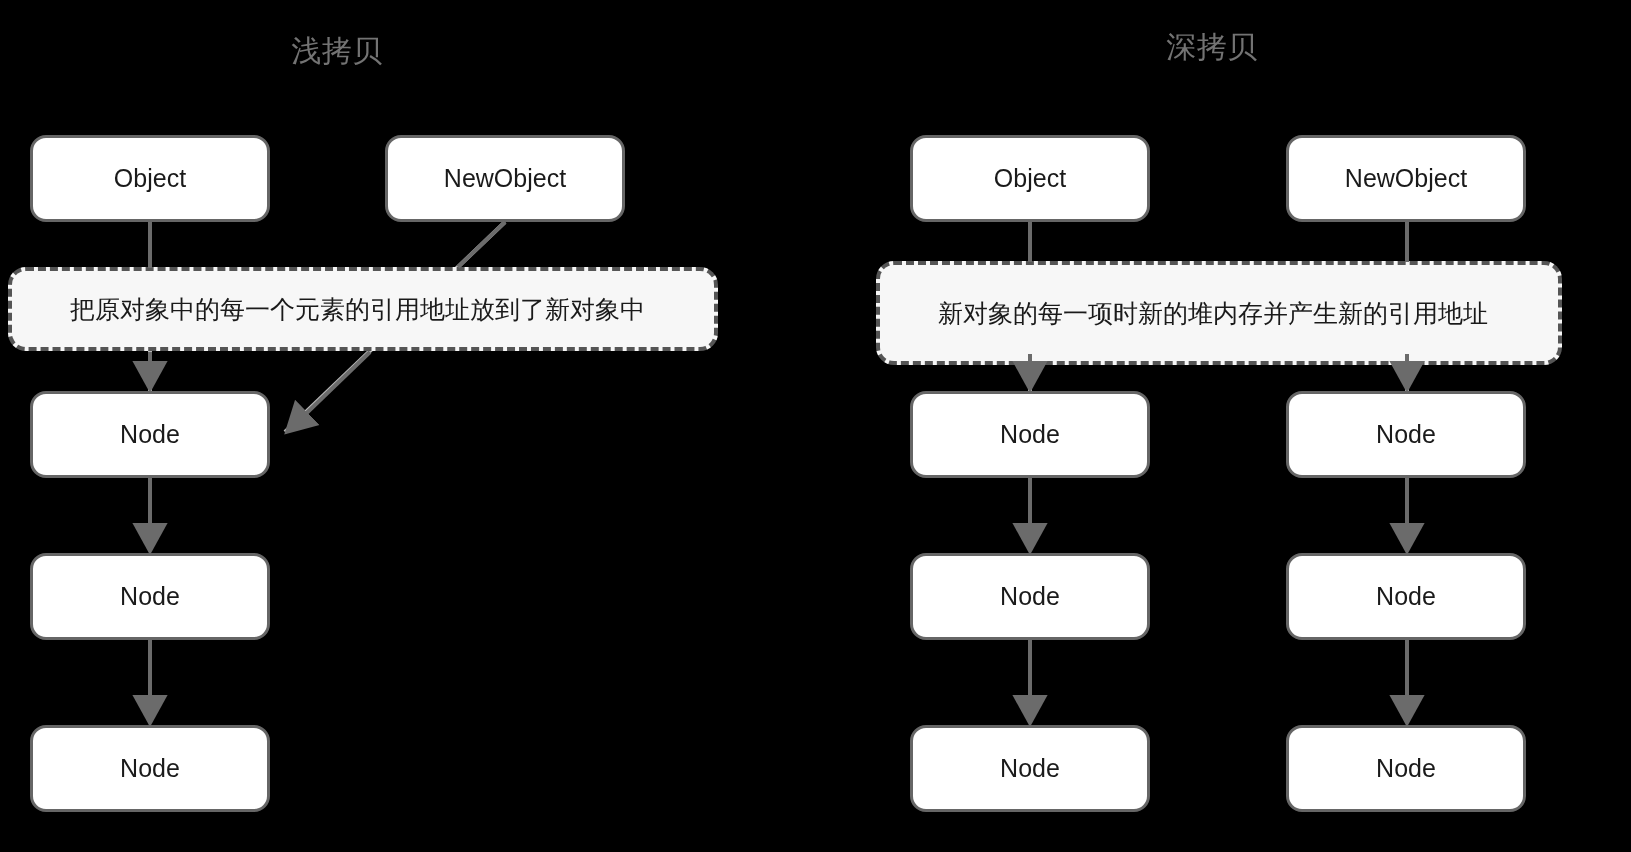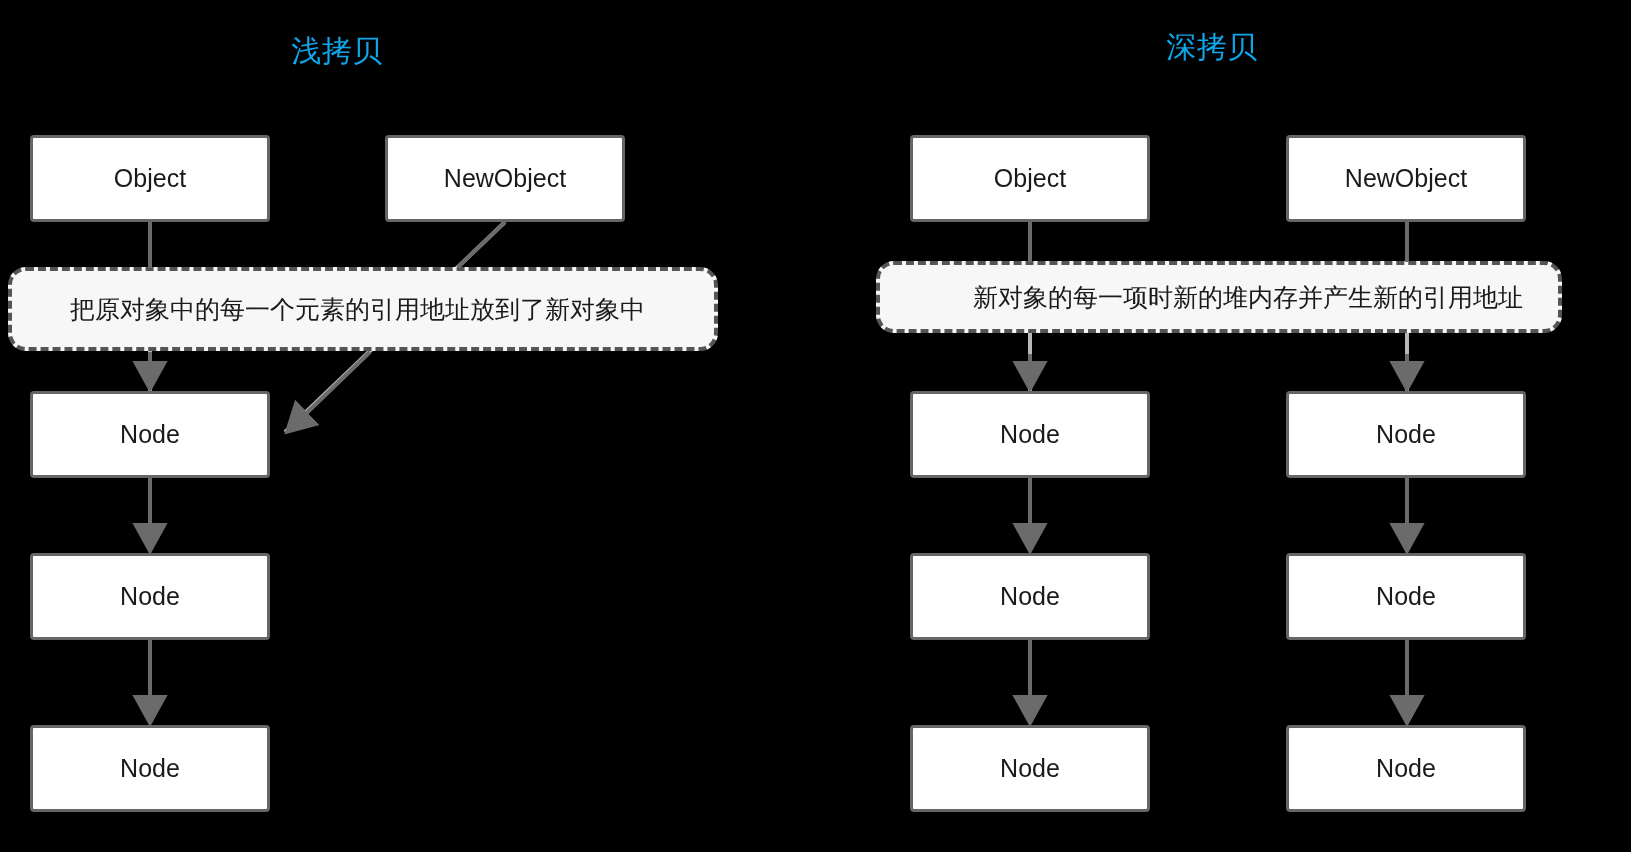--- a/index.html
+++ b/index.html
@@ -10,34 +10,34 @@
   #canvas {
     position: relative;
     width: 1631px;
     height: 852px;
     background: #000000;
     overflow: hidden;
     font-family: "Liberation Sans", "DejaVu Sans", sans-serif;
   }
   .panel-title {
     position: absolute;
-    color: #0ea5e9;
+    color: #737373;
     font-size: 30px;
     line-height: 34px;
     white-space: nowrap;
     text-align: center;
     font-weight: 400;
     letter-spacing: 0.5px;
   }
   .node-box {
     position: absolute;
     box-sizing: border-box;
     background: #ffffff;
     border: 3px solid #666666;
-    border-radius: 4px;
+    border-radius: 16px;
     display: flex;
     align-items: center;
     justify-content: center;
     color: #1a1a1a;
     font-size: 25px;
     line-height: 29px;
     white-space: nowrap;
     z-index: 3;
   }
   .note-box {
@@ -121,21 +121,21 @@
   <div class="node-box" style="left:30px; top:391px; width:240px; height:87px;">Node</div>
 
   <div class="node-box" style="left:30px; top:553px; width:240px; height:87px;">Node</div>
 
   <div class="node-box" style="left:30px; top:725px; width:240px; height:87px;">Node</div>
 
   <div class="node-box" style="left:910px; top:135px; width:240px; height:87px;">Object</div>
 
   <div class="node-box" style="left:1286px; top:135px; width:240px; height:87px;">NewObject</div>
 
-  <div class="note-box" style="left:876px; top:261px; width:686px; height:72px;justify-content:center;">
+  <div class="note-box" style="left:876px; top:261px; width:686px; height:104px;">
     <span class="note-text">新对象的每一项时新的堆内存并产生新的引用地址</span>
   </div>
 
   <div class="node-box" style="left:910px; top:391px; width:240px; height:87px;">Node</div>
 
   <div class="node-box" style="left:910px; top:553px; width:240px; height:87px;">Node</div>
 
   <div class="node-box" style="left:910px; top:725px; width:240px; height:87px;">Node</div>
 
   <div class="node-box" style="left:1286px; top:391px; width:240px; height:87px;">Node</div>

